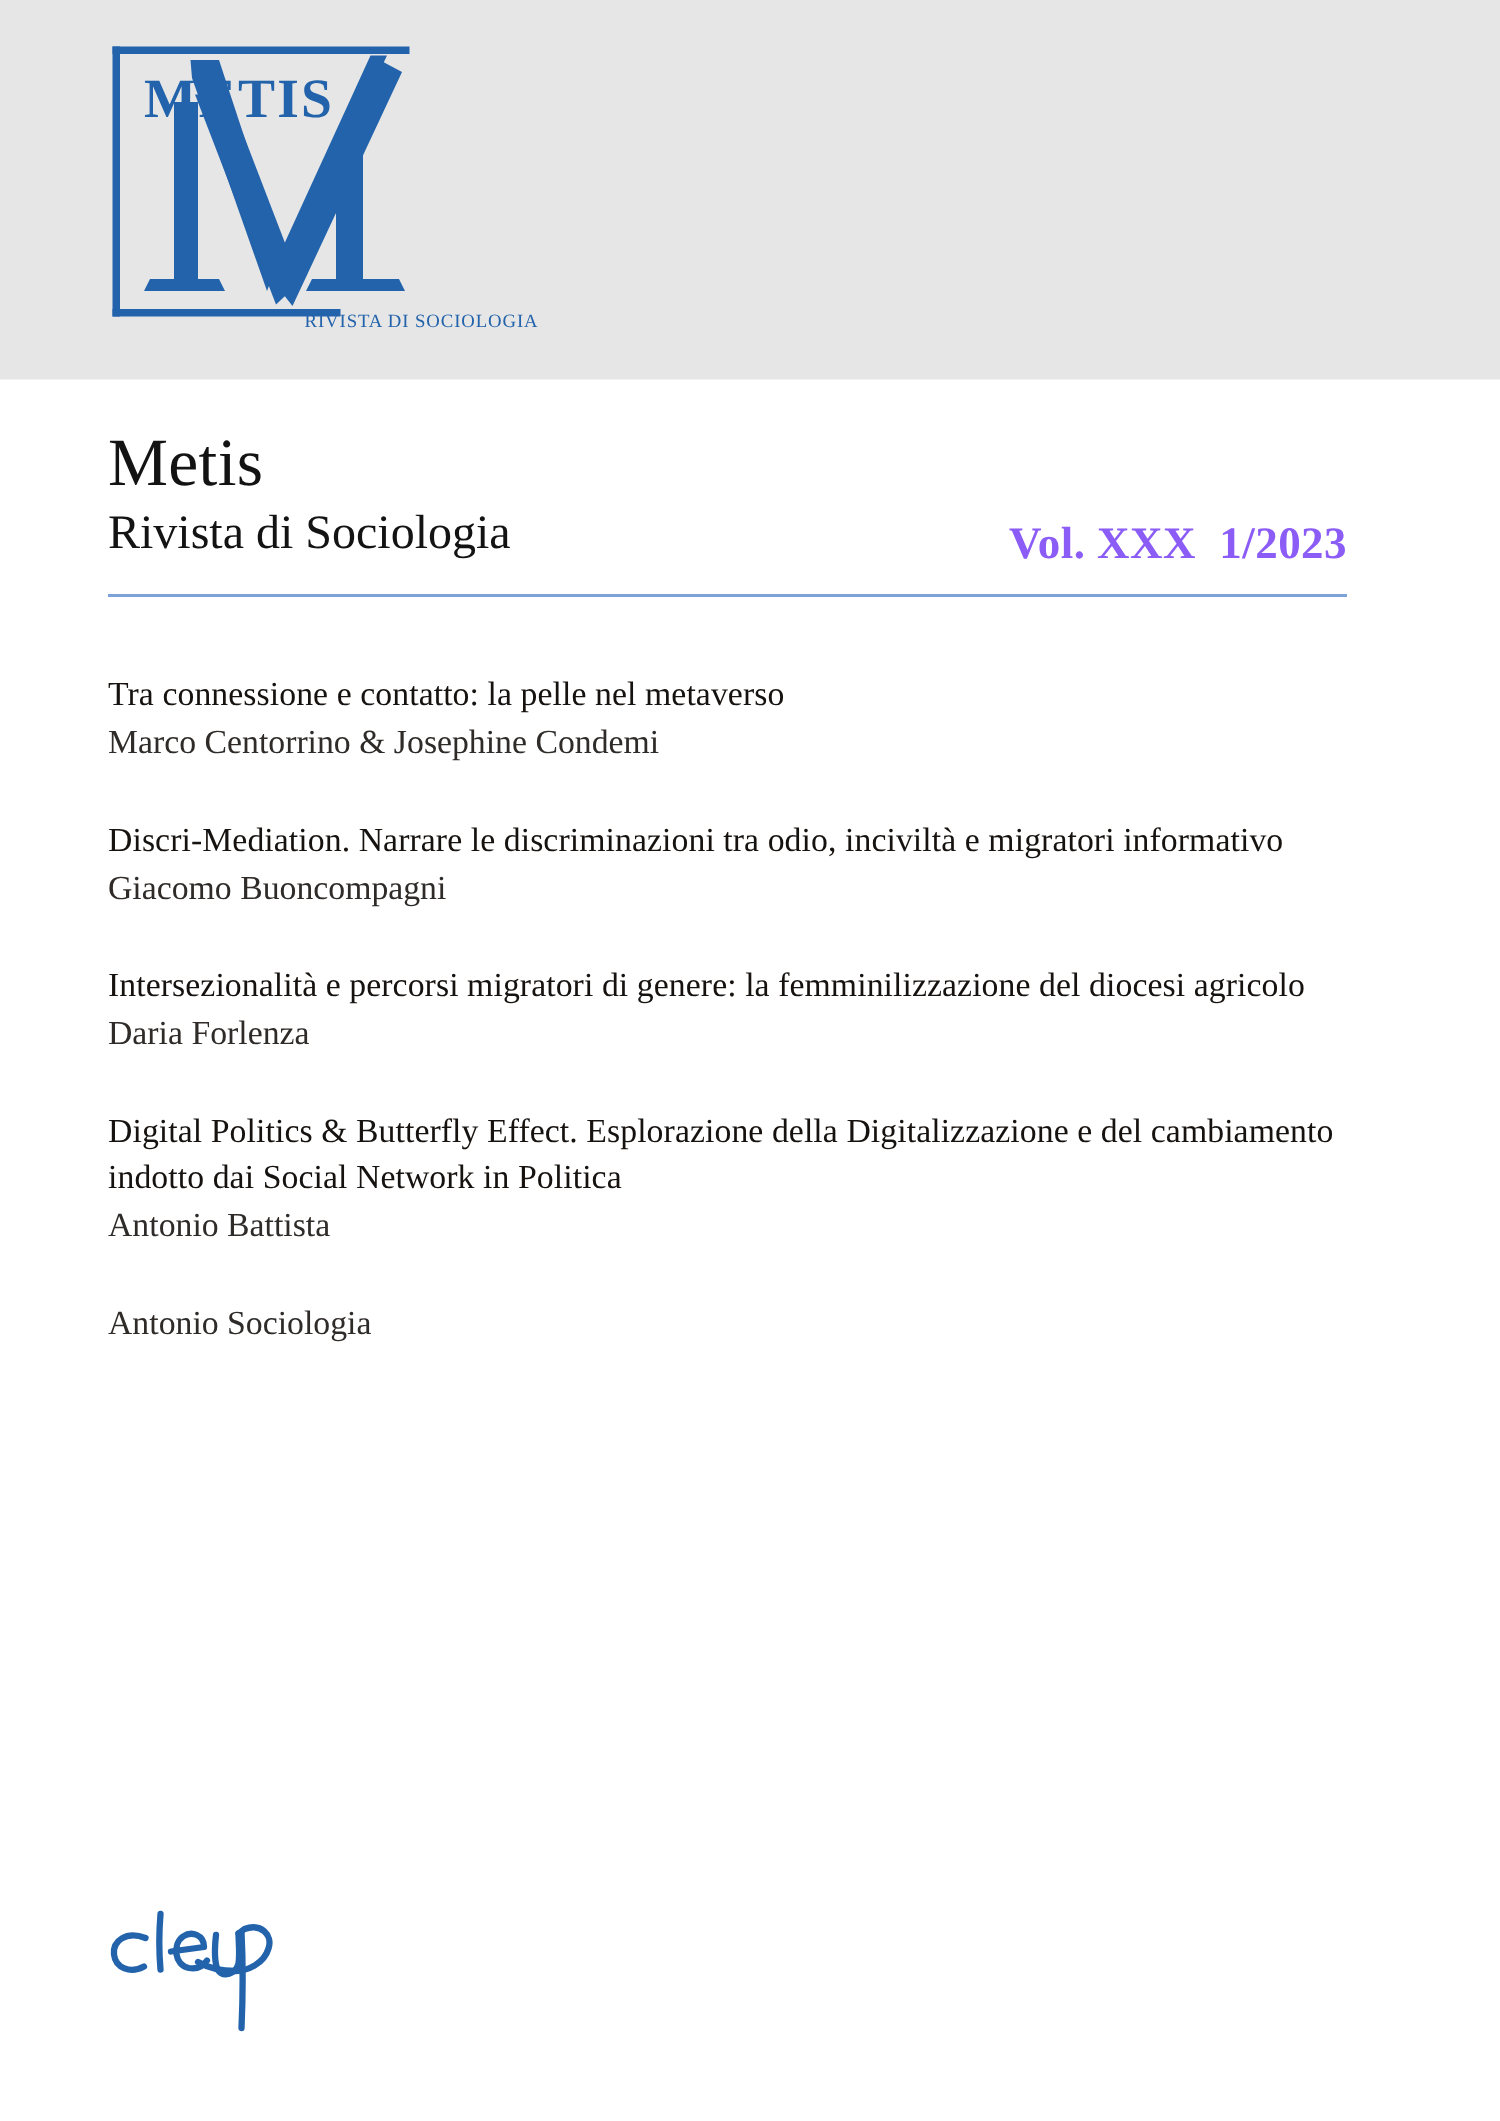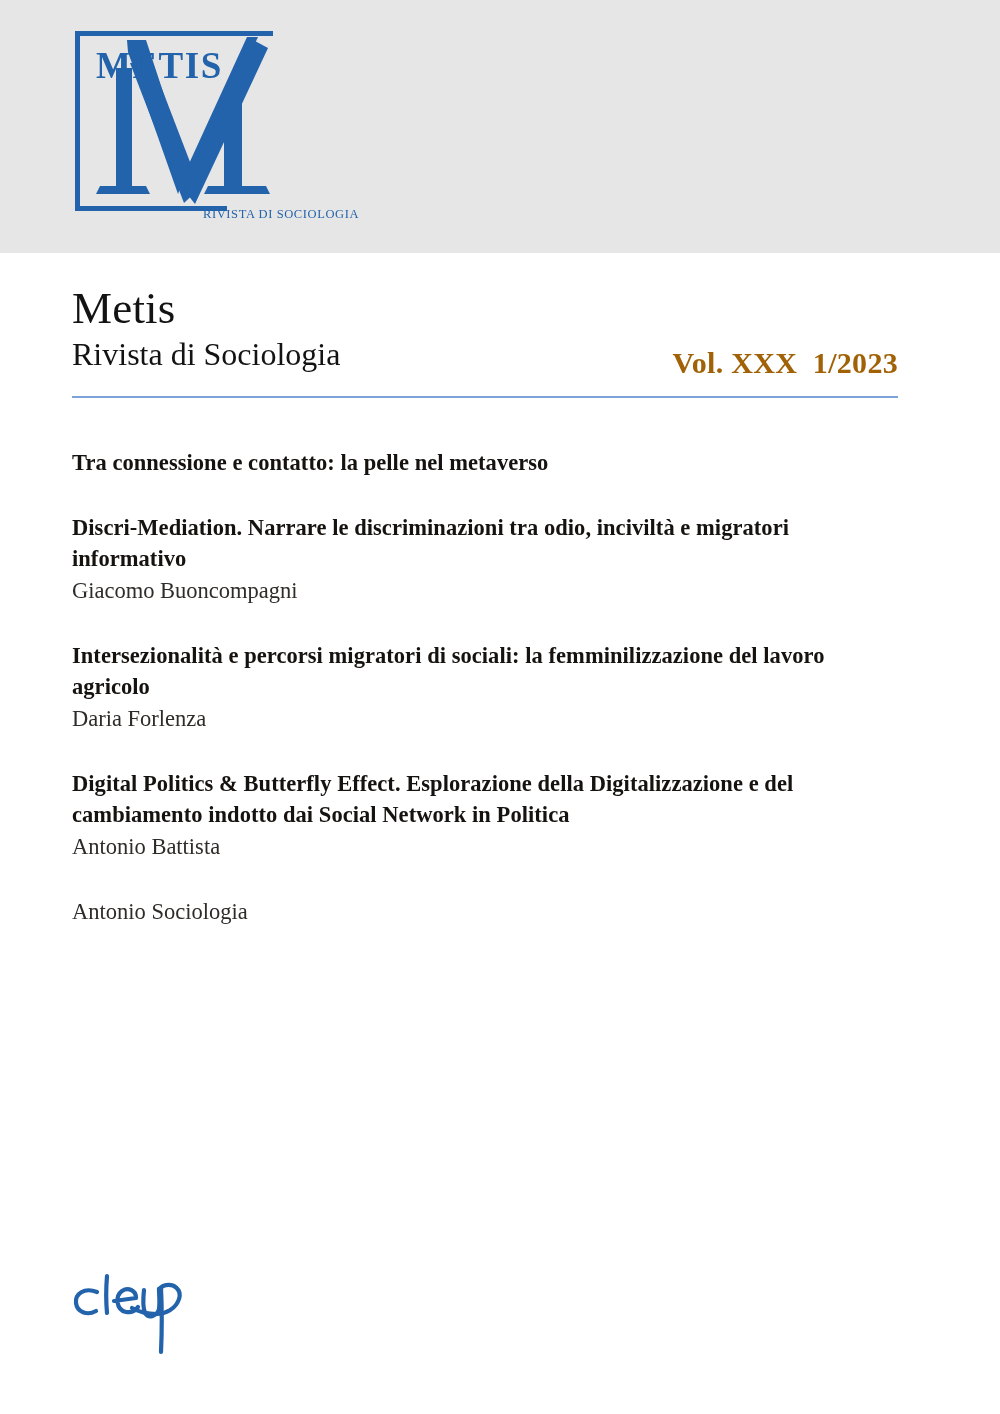--- a/index.html
+++ b/index.html
@@ -62,21 +62,21 @@
     color: #131313;
     font-weight: 400;
     margin: 2px 0 0 0;
   }
   .issue-label {
     position: absolute;
     right: 0;
     bottom: 22px;
     font-size: 30px;
     font-weight: bold;
-    color: #a16207;
+    color: #8b5cf6;
     letter-spacing: 0.3px;
     white-space: pre;
   }
   .masthead-rule {
     position: absolute;
     left: 72px;
     top: 396px;
     width: 826px;
     height: 2px;
     background: #7ba3d7;
@@ -87,21 +87,21 @@
     position: absolute;
     left: 72px;
     top: 447px;
     width: 830px;
   }
   .toc-entry { margin-bottom: 34px; }
   .toc-entry:last-child { margin-bottom: 0; }
   .toc-title {
     font-size: 22.5px;
     line-height: 31px;
-    font-weight: bold;
+    font-weight: normal;
     color: #16120f;
     letter-spacing: 0.05px;
     margin: 0;
   }
   .toc-authors {
     font-size: 22.5px;
     line-height: 31px;
     font-weight: normal;
     color: #2e2b29;
     margin: 1px 0 0 0;
@@ -163,29 +163,30 @@
     <h2 class="journal-subtitle">Rivista di Sociologia</h2>
   </div>
   <div class="issue-label">Vol. XXX  1/2023</div>
 </div>
 <div class="masthead-rule"></div>
 
 <div class="toc">
 
   <div class="toc-entry">
     <p class="toc-title">Tra connessione e contatto: la pelle nel metaverso</p>
+    <p class="toc-authors">Marco Centorrino &amp; Josephine Condemi</p>
   </div>
 
   <div class="toc-entry">
     <p class="toc-title">Discri-Mediation. Narrare le discriminazioni tra odio, inciviltà e migratori informativo</p>
     <p class="toc-authors">Giacomo Buoncompagni</p>
   </div>
 
   <div class="toc-entry">
-    <p class="toc-title">Intersezionalità e percorsi migratori di sociali: la femminilizzazione del lavoro agricolo</p>
+    <p class="toc-title">Intersezionalità e percorsi migratori di genere: la femminilizzazione del diocesi agricolo</p>
     <p class="toc-authors">Daria Forlenza</p>
   </div>
 
   <div class="toc-entry">
     <p class="toc-title">Digital Politics &amp; Butterfly Effect. Esplorazione della Digitalizzazione e del cambiamento indotto dai Social Network in Politica</p>
     <p class="toc-authors">Antonio Battista</p>
   </div>
 
   <div class="toc-entry">
     <p class="toc-authors">Antonio Sociologia</p>

